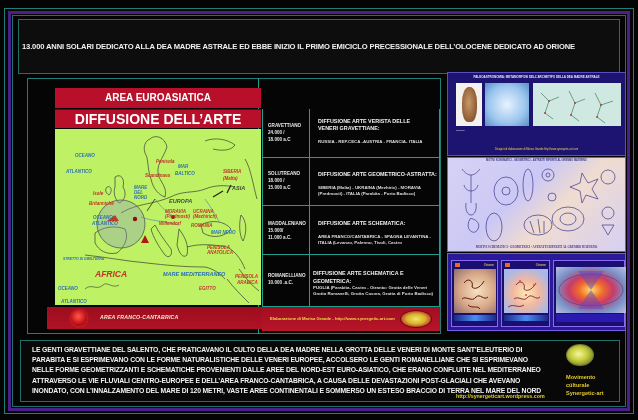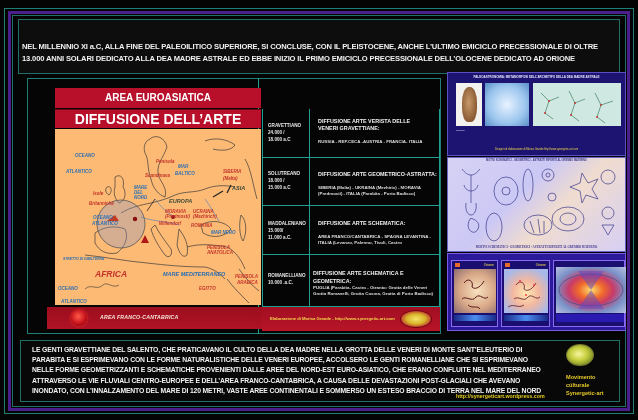--- a/index.html
+++ b/index.html
@@ -15,21 +15,21 @@
     .intro { position: absolute; left: 3px; top: 21px; width: 598px; font-size: 7.6px; font-weight: bold; line-height: 12px; color: #f0f0f0; letter-spacing: -0.15px; white-space: nowrap; }
 
     
     .content-box { position: absolute; left: 27px; top: 78px; width: 414px; height: 256px; border: 1px solid #1f7f76; background: #050505; }
     .divider-v { position: absolute; left: 258px; top: 78px; width: 1px; height: 256px; background: #1f9f8f; }
 
     
     .map-panel { position: absolute; left: 39px; top: 88px; width: 206px; height: 244px; margin-left: 16px; }
     .map-title { position: absolute; left: 0; top: 0; width: 206px; height: 20px; background: #b8102a; color: #fff; font-weight: bold; font-size: 10px; text-align: center; line-height: 20px; }
     .map-subtitle { position: absolute; left: 0; top: 21px; width: 206px; height: 19px; background: #b8102a; color: #fff; font-weight: bold; font-size: 14px; text-align: center; line-height: 19px; border-top: 1px solid #6a0010; }
-    .map-area { position: absolute; left: 0; top: 41px; width: 206px; height: 176px; background: #fdba74; overflow: hidden; }
+    .map-area { position: absolute; left: 0; top: 41px; width: 206px; height: 176px; background: #bef264; overflow: hidden; }
     .map-area svg { position: absolute; left: 0; top: 0; }
     .map-label { position: absolute; font-size: 4.5px; font-weight: bold; font-style: italic; white-space: nowrap; }
     .map-label.blue { color: #2b6fb3; }
     .map-label.red { color: #c2332b; }
     .map-label.dark { color: #3a4a3a; }
     .map-label.big { font-size: 8.5px; }
     .map-label.med { font-size: 5.5px; }
     .map-footer { position: absolute; left: -8px; top: 219px; width: 220px; height: 22px; background: linear-gradient(#9c0d1e, #b01325); }
     .red-orb { position: absolute; left: 24px; top: 3px; width: 16px; height: 16px; border-radius: 50%; background: radial-gradient(circle at 45% 40%, #ff5a4a, #c8141c 55%, #6c0008); box-shadow: 0 0 3px #ff3a2a; }
     .map-footer-label { position: absolute; left: 53px; top: 7px; font-size: 5.2px; font-style: italic; font-weight: bold; color: #f5e8d8; letter-spacing: 0.2px; }
@@ -79,21 +79,20 @@
   </style>
 </head>
 <body>
 
 <div class="frame-outer"></div>
 <div class="frame-purple"></div>
 <div class="frame-inner-teal"></div>
 
 <div class="header-box">
   <div class="intro">
-    <div>NEL MILLENNIO XI a.C, ALLA FINE DEL PALEOILITICO SUPERIORE, SI CONCLUSE, CON IL  PLEISTOCENE, ANCHE L’ULTIMO EMICICLO PRECESSIONALE DI OLTRE</div>
     <div>13.000 ANNI  SOLARI DEDICATO ALLA DEA MADRE ASTRALE ED EBBE INIZIO IL PRIMO EMICICLO PRECESSIONALE DELL’OLOCENE DEDICATO AD ORIONE</div>
   </div>
 </div>
 
 <div class="content-box"></div>
 <div class="divider-v"></div>
 
 <div class="map-panel">
   <div class="map-title">AREA EUROASIATICA</div>
   <div class="map-subtitle">DIFFUSIONE DELL’ARTE PREISTORICA</div>

